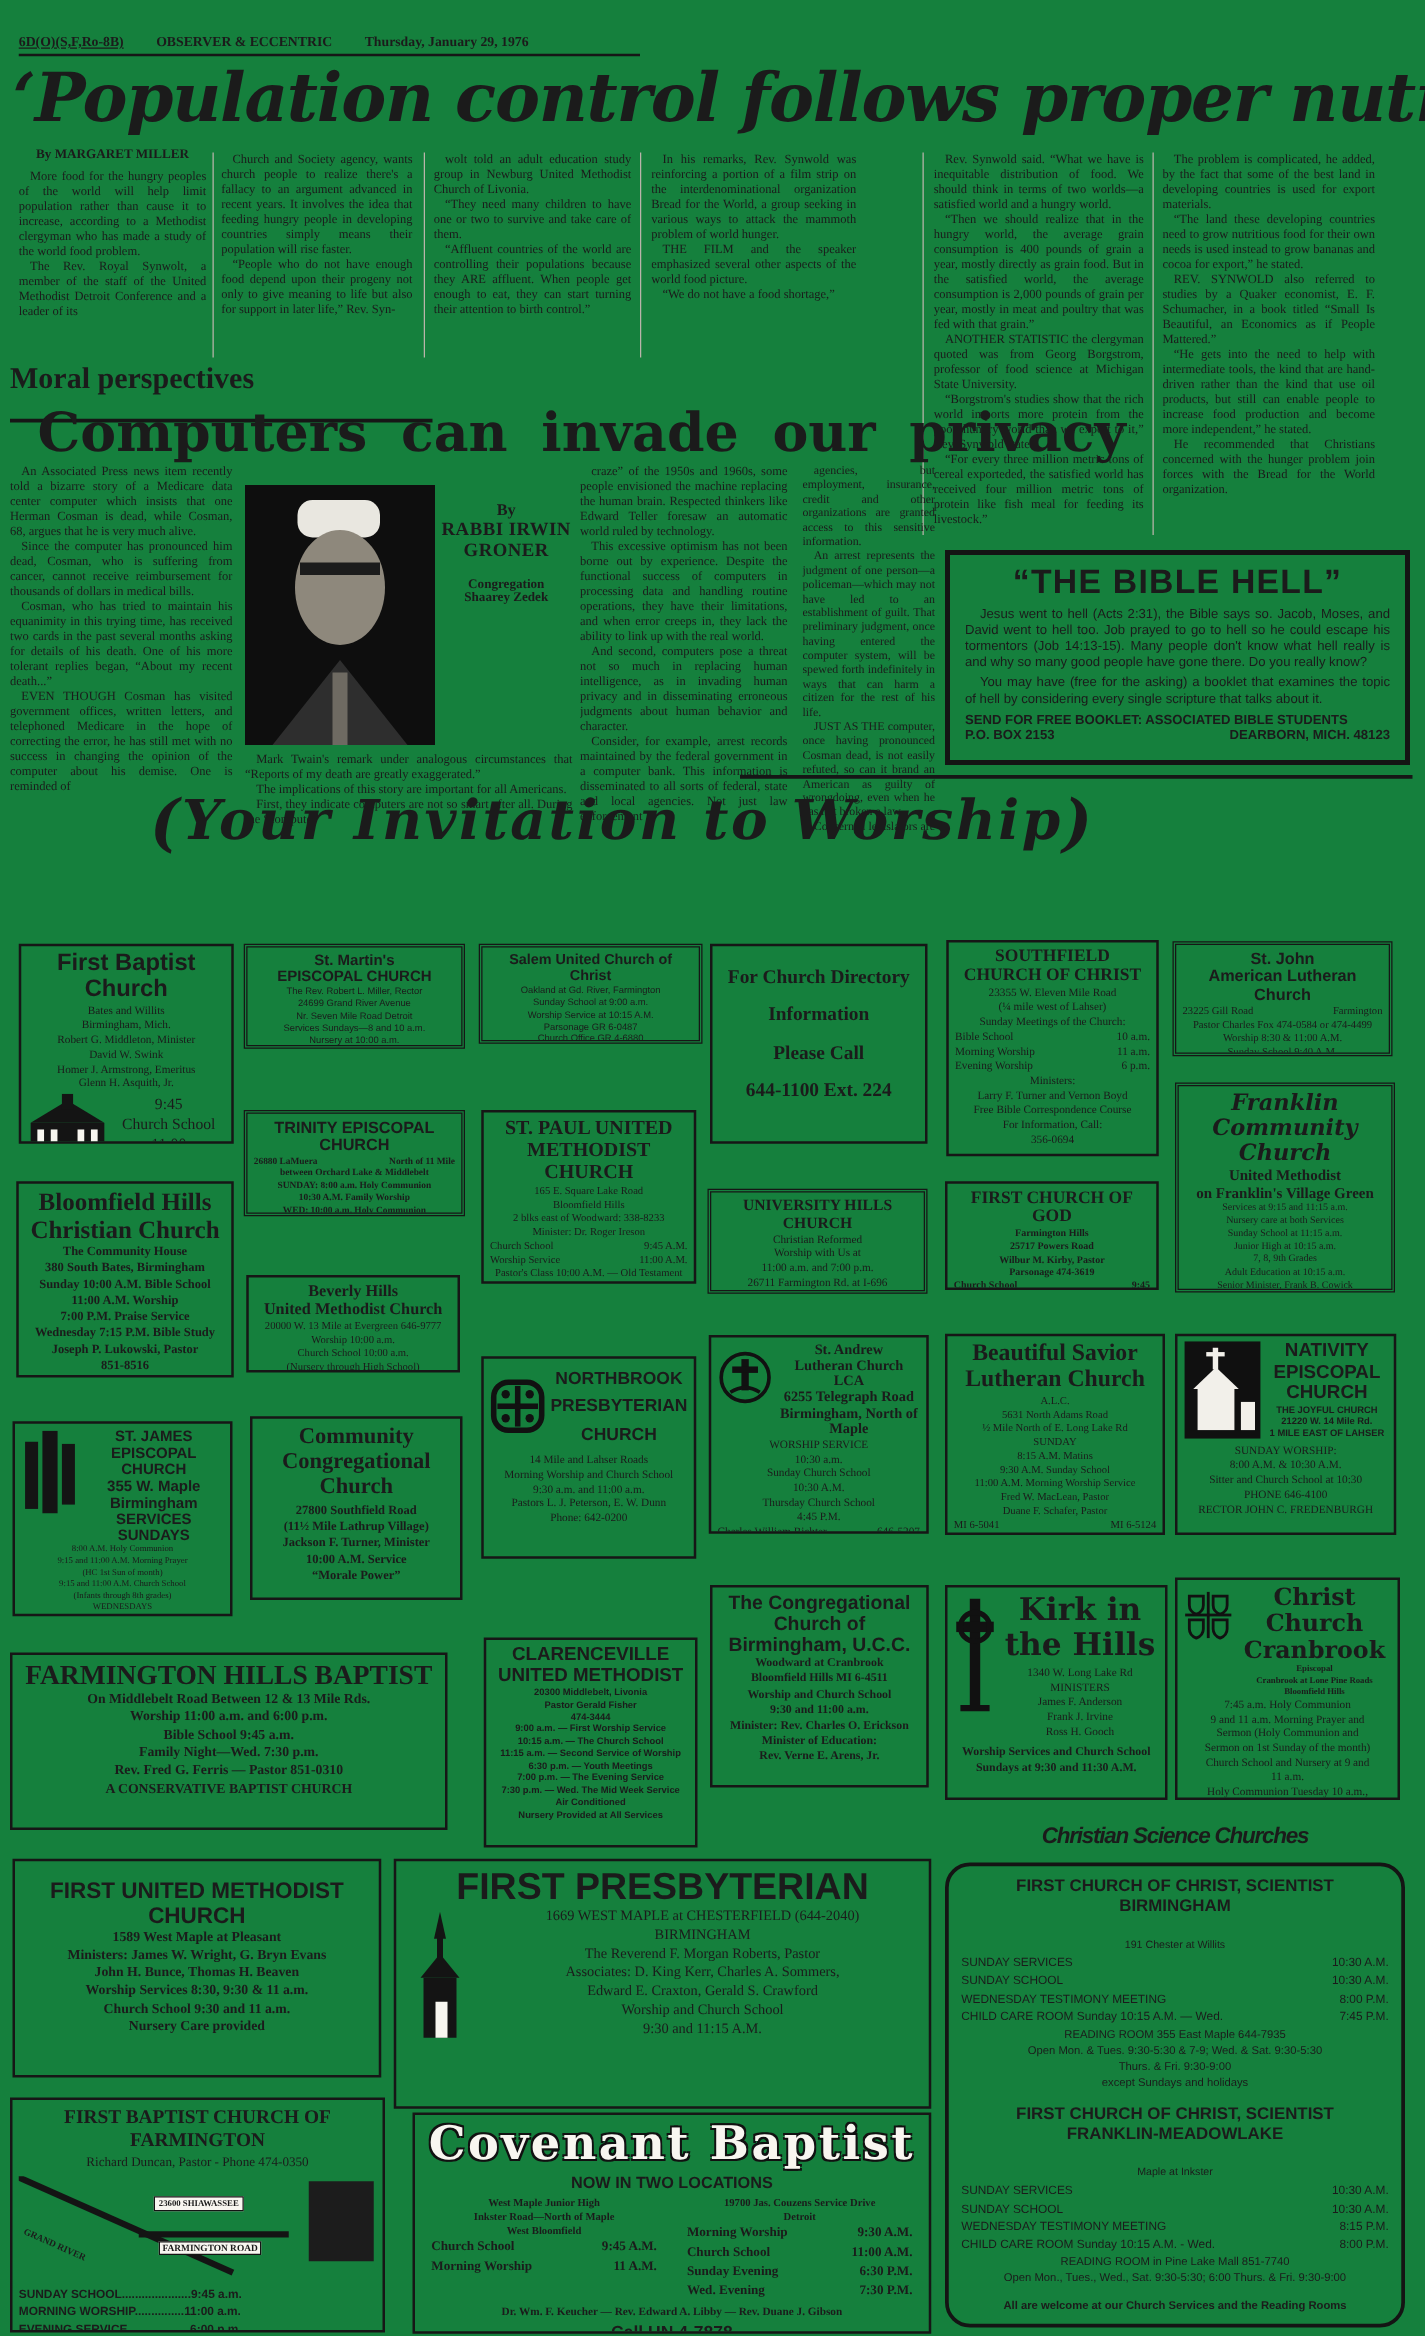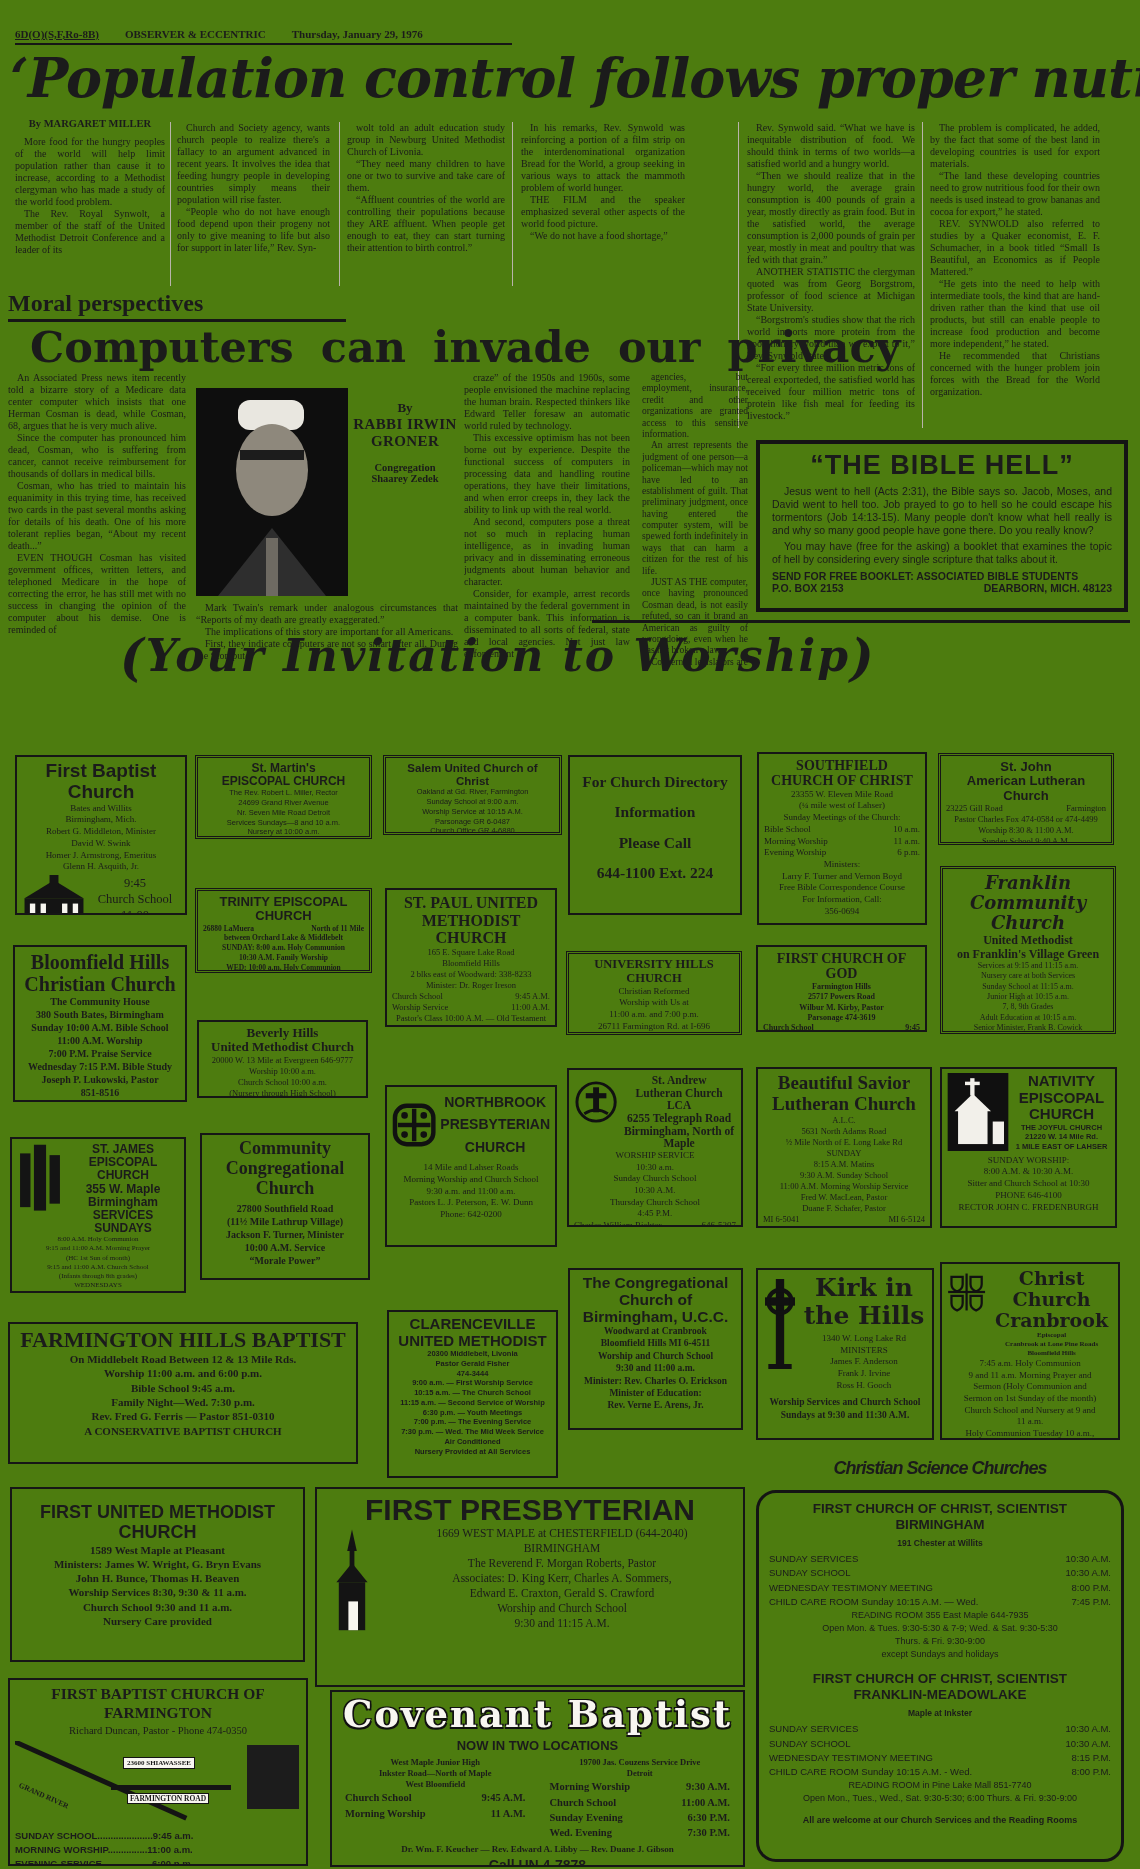--- a/index.html
+++ b/index.html
@@ -1,34 +1,34 @@
 <!DOCTYPE html>
 <html><head>
 <meta charset="utf-8">
 <style>
   *{margin:0;padding:0;box-sizing:border-box}
   html,body{background:#6b6b6b}
-  .page{position:relative;width:1140px;height:1869px;margin:0 auto;background:#4d7c0f;color:#1b1b1b;
+  .page{position:relative;width:1140px;height:1869px;margin:0 auto;background:#15803d;color:#1b1b1b;
         overflow:hidden;font-family:"Liberation Serif",serif}
   
   .masthead{position:absolute;left:15px;top:28px;width:497px;border-bottom:2px solid #161616;
             padding-bottom:3px;font-size:11px;font-weight:bold;display:flex;gap:26px;align-items:baseline}
   .masthead .ed{text-decoration:underline}
   
   .lead-head{position:absolute;left:10px;top:46px;width:1120px;text-align:center;
              font-family:"DejaVu Serif",serif;font-style:italic;font-weight:bold;font-size:54px;
              letter-spacing:-1px;white-space:nowrap}
   
   .col{position:absolute;font-size:10px;line-height:1.2;text-align:justify;overflow:hidden}
   .col div{text-indent:9px}
   .byline1{font-weight:bold;text-align:center;font-size:10.5px;margin-bottom:5px;text-indent:0!important}
   .vrule{position:absolute;width:1px;background:#b9b4aa}
   
   .kicker{position:absolute;left:8px;top:290px;width:338px;font-weight:bold;font-size:24px;
-          border-bottom:3px solid #161616;padding-bottom:2px;font-family:"Liberation Serif",serif}
+          border-bottom:3px solid #161616;padding-bottom:18px;font-family:"Liberation Serif",serif}
   .moral-head{position:absolute;left:30px;top:322px;width:720px;font-weight:bold;font-size:43px;
               font-family:"DejaVu Serif",serif;word-spacing:12px;white-space:nowrap}
   .photo-frame{position:absolute;left:196px;top:388px;width:152px;height:208px;background:#101010;overflow:hidden}
   .mbyline{position:absolute;left:352px;top:400px;width:106px;text-align:center;font-weight:bold}
   .mbyline div:nth-child(1){font-size:13px}
   .mbyline div:nth-child(2),.mbyline div:nth-child(3){font-size:15px;letter-spacing:.4px}
   .mbyline div:nth-child(4){margin-top:12px;font-size:10.5px}
   .mbyline div:nth-child(5){font-size:10.5px}
   
   .bible{position:absolute;left:756px;top:440px;width:372px;height:172px;border:4px solid #141414;
@@ -55,21 +55,21 @@
   .grow{flex:1 1 auto}
   
   .dirbox div{font-weight:bold;font-size:15.5px;margin:11px 0;font-family:"Liberation Serif",serif}
   
   .cs-header{position:absolute;left:756px;top:1458px;width:368px;text-align:center;
              font-family:"Liberation Sans",sans-serif;font-weight:bold;font-style:italic;font-size:18px;
              letter-spacing:-1px;z-index:2}
   .cs-box{position:absolute;left:756px;top:1490px;width:368px;height:372px;border:3px solid #141414;
           border-radius:20px;padding:8px 10px;font-family:"Liberation Sans",sans-serif;overflow:hidden}
   .cs-name div{font-weight:bold;font-size:13.5px;line-height:1.15}
-  .cs-addr{font-size:8.5px;margin:6px 0 4px;font-weight:bold}
+  .cs-addr{font-size:8.5px;margin:18px 0 4px;font-weight:normal}
   .cs-rows div{font-size:9.5px;line-height:1.5}
   .cs-extra div{font-size:9px;line-height:1.45;text-align:center}
   .cs-church{text-align:center;margin-bottom:10px}
   .cs-footer{text-align:center;font-weight:bold;font-size:9px;margin-top:4px}
   
   .cov-title{font-family:"DejaVu Serif",serif;font-weight:bold;font-size:37px;color:#f8f6f0;
              text-shadow:-1.5px -1.5px 0 #111,1.5px -1.5px 0 #111,-1.5px 1.5px 0 #111,1.5px 1.5px 0 #111;
              letter-spacing:2px;line-height:1}
   .cov-sub{font-weight:bold;font-size:13px;margin:5px 0 3px;font-family:"Liberation Sans",sans-serif}
   .cov-cols{display:flex;gap:8px;text-align:center}

